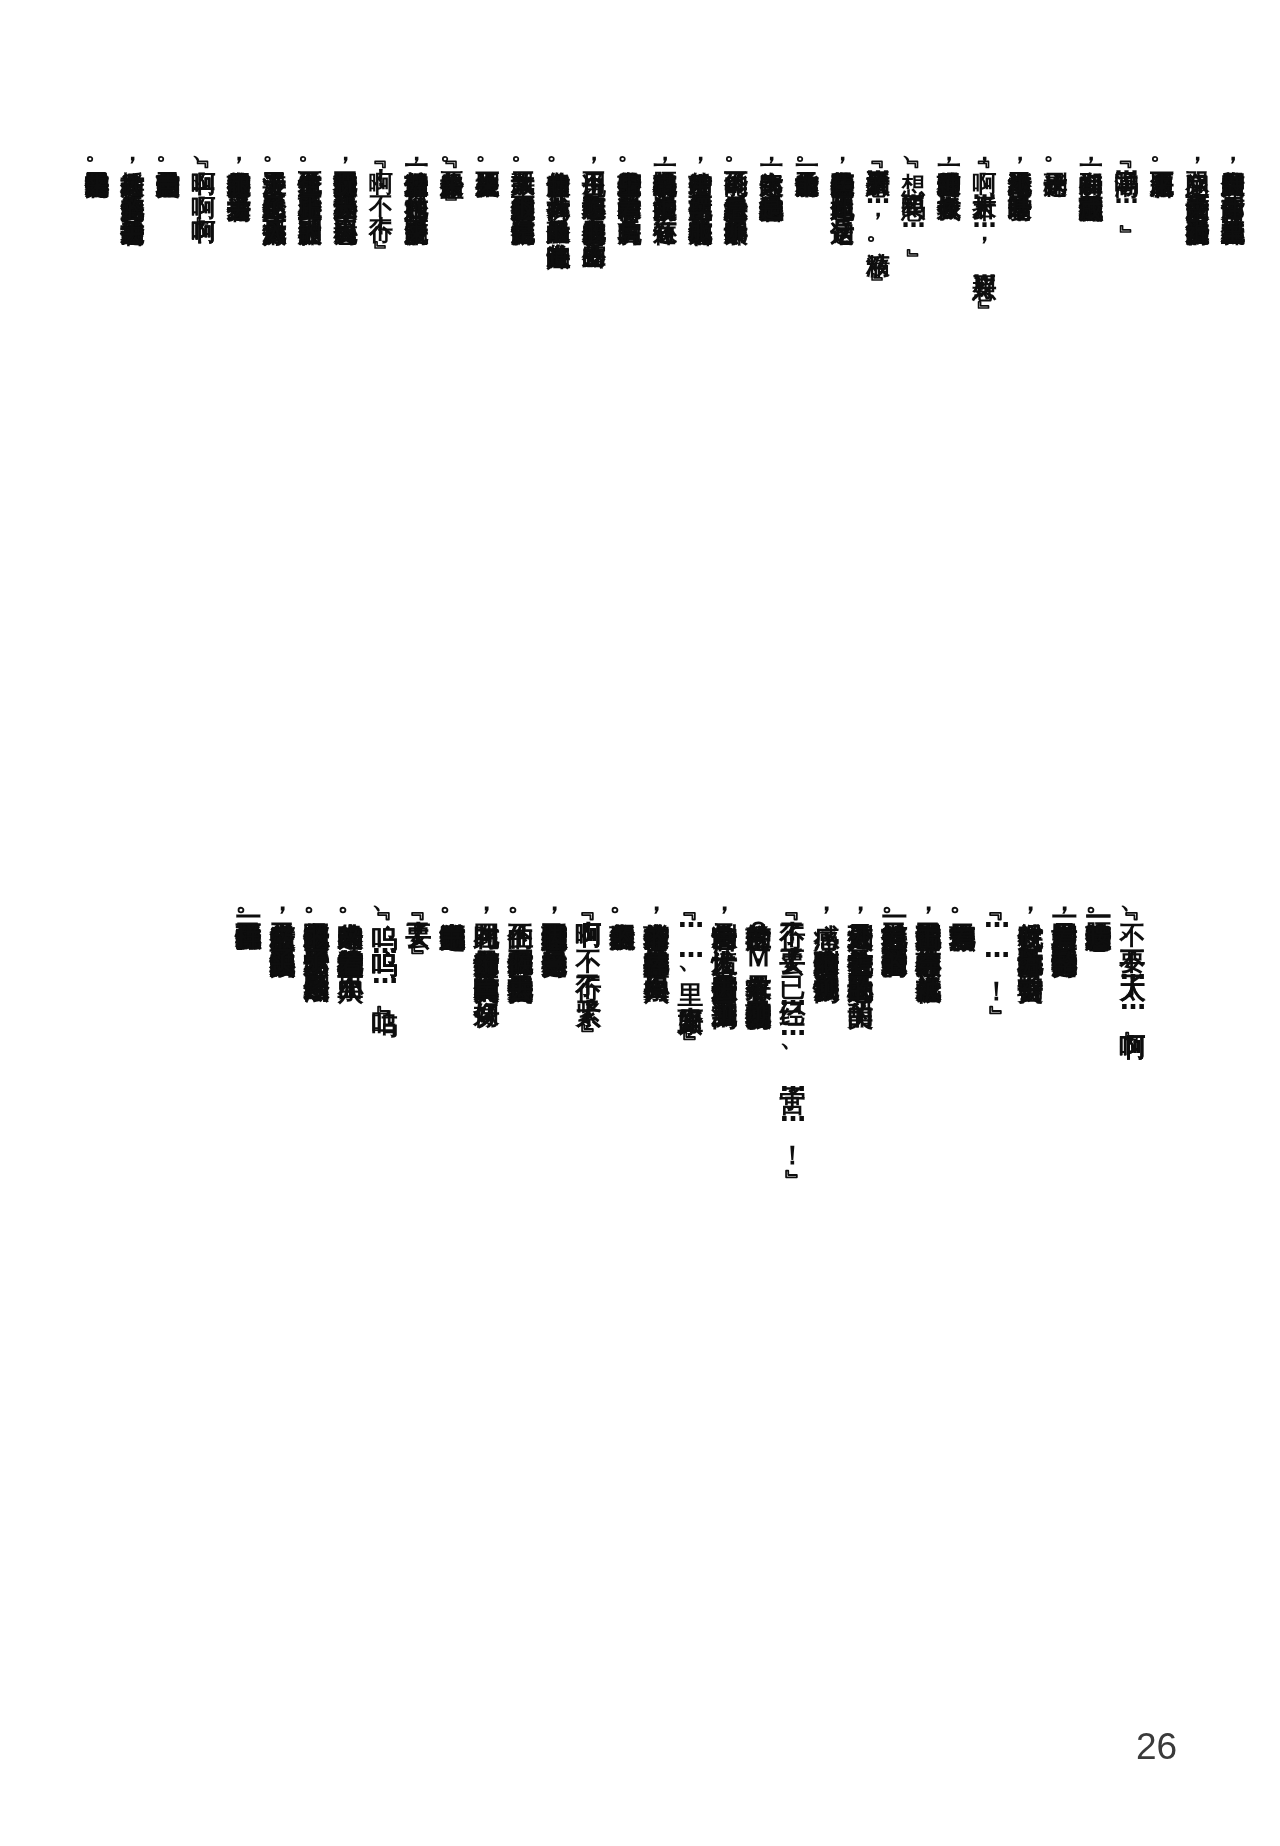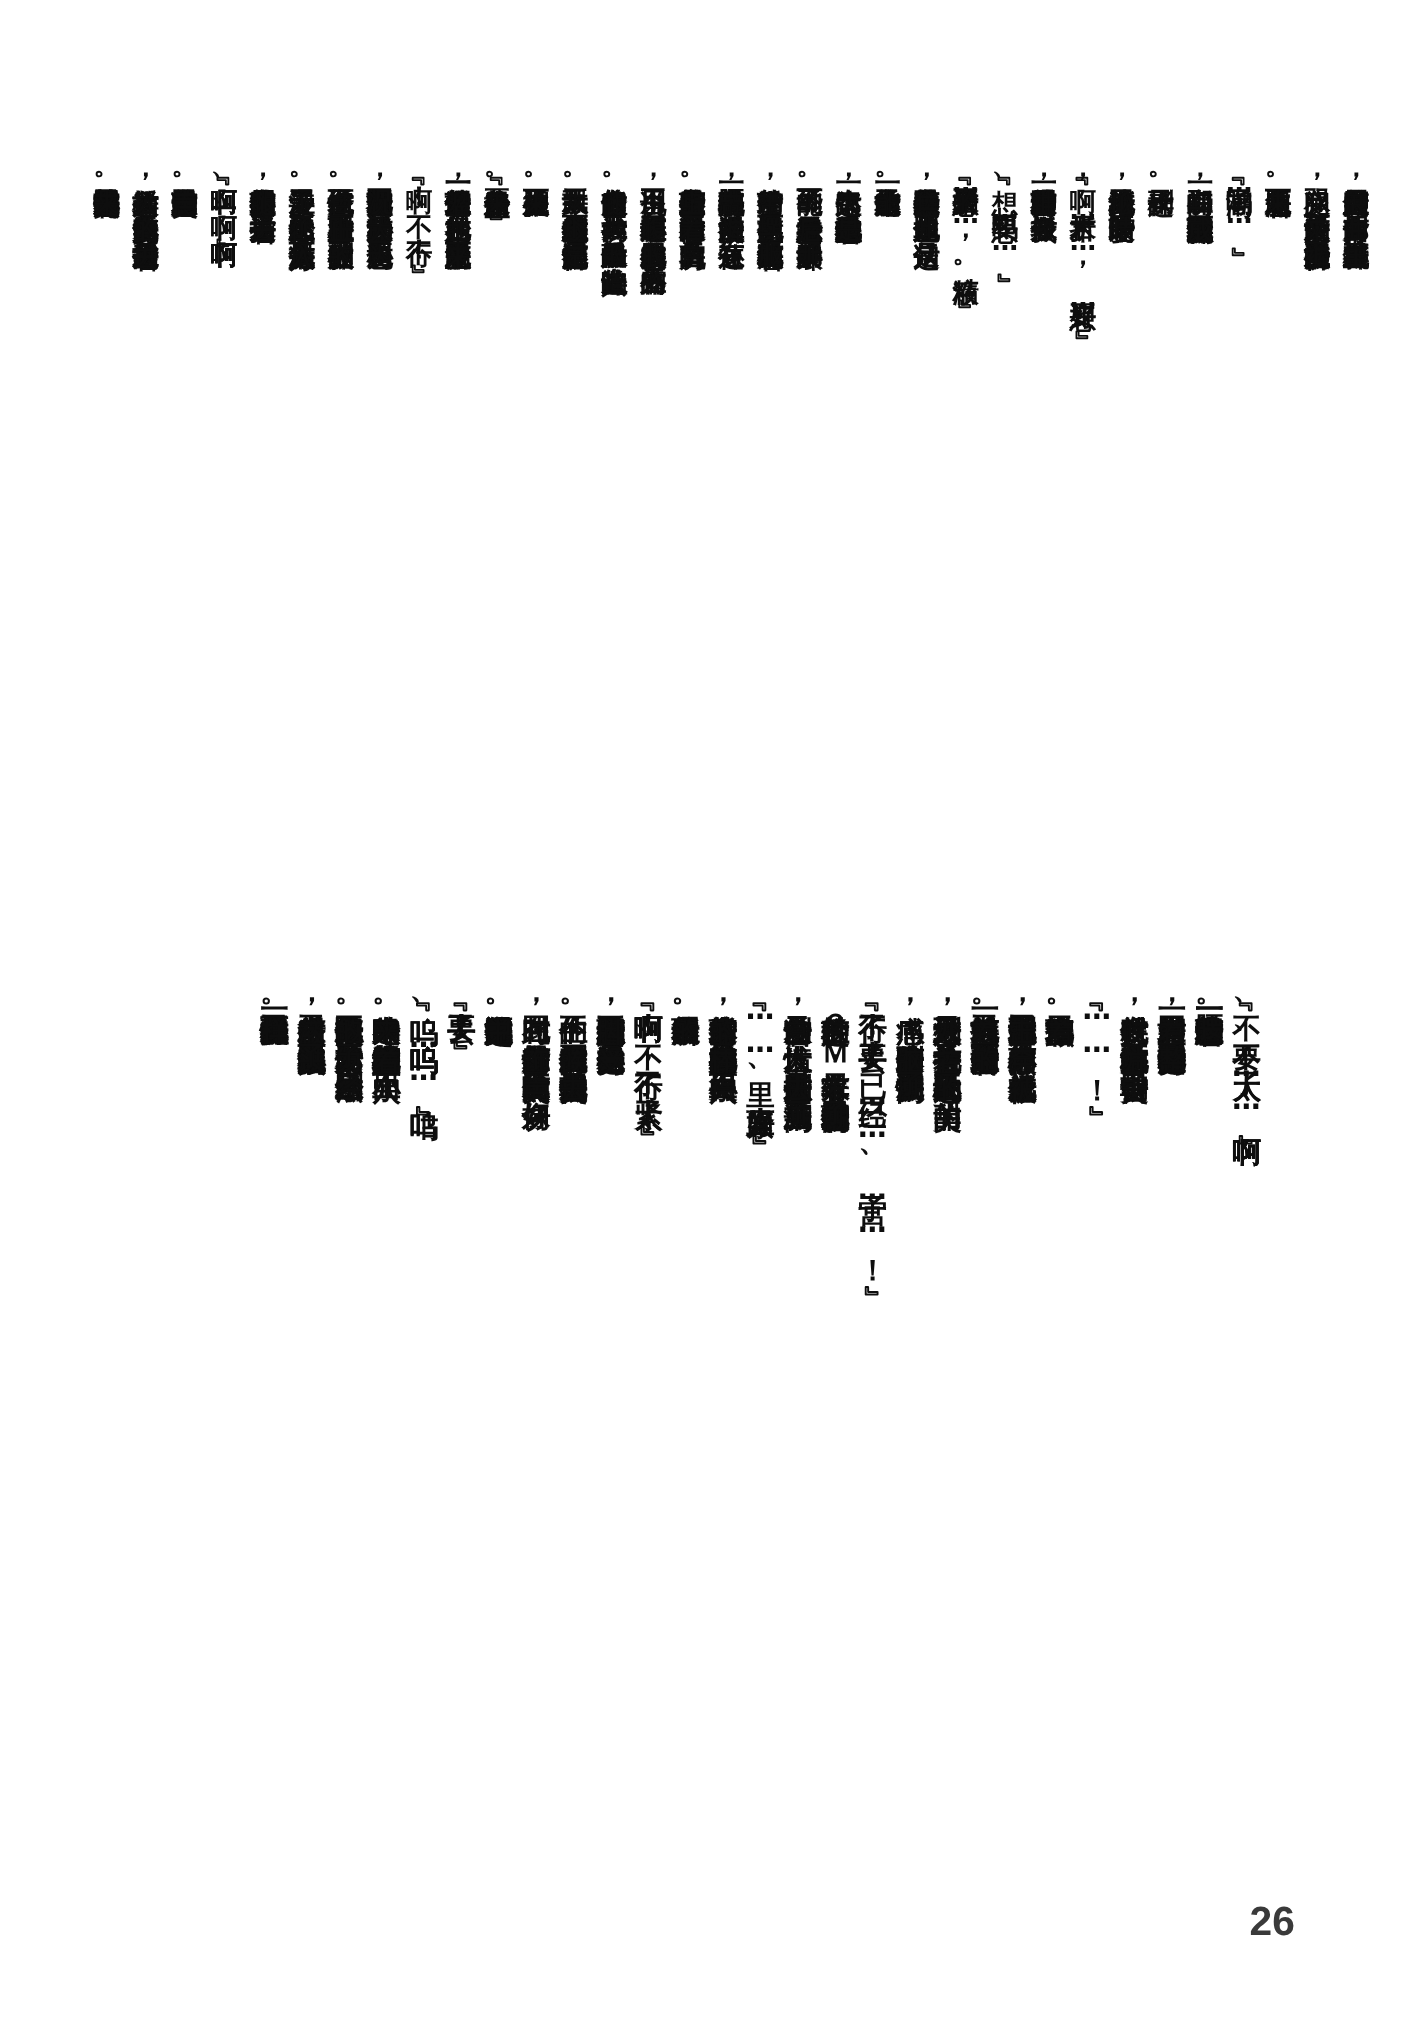--- a/index.html
+++ b/index.html
@@ -36,21 +36,21 @@
     top: 903px;
     right: 130px;
     font-size: 26px;
     line-height: 34px;
   }
   #page-number {
     position: absolute;
     left: 1136px;
     top: 1726px;
     font-size: 37px;
-    font-weight: 700;
+    font-weight: 400;
     color: #3a3a3a;
     font-family: "Liberation Sans", sans-serif;
   }
 </style>
 </head>
 <body>
 
 <div id="upper-block" class="vblock">
     <div class="col">脚尖踮起向上伸展，背部用力弯曲。就那样僵直在那里。</div>
     <div class="col">双腿之间，大量的爱液滴了下来。那些溢出的爱液浸湿了内裤，</div>

